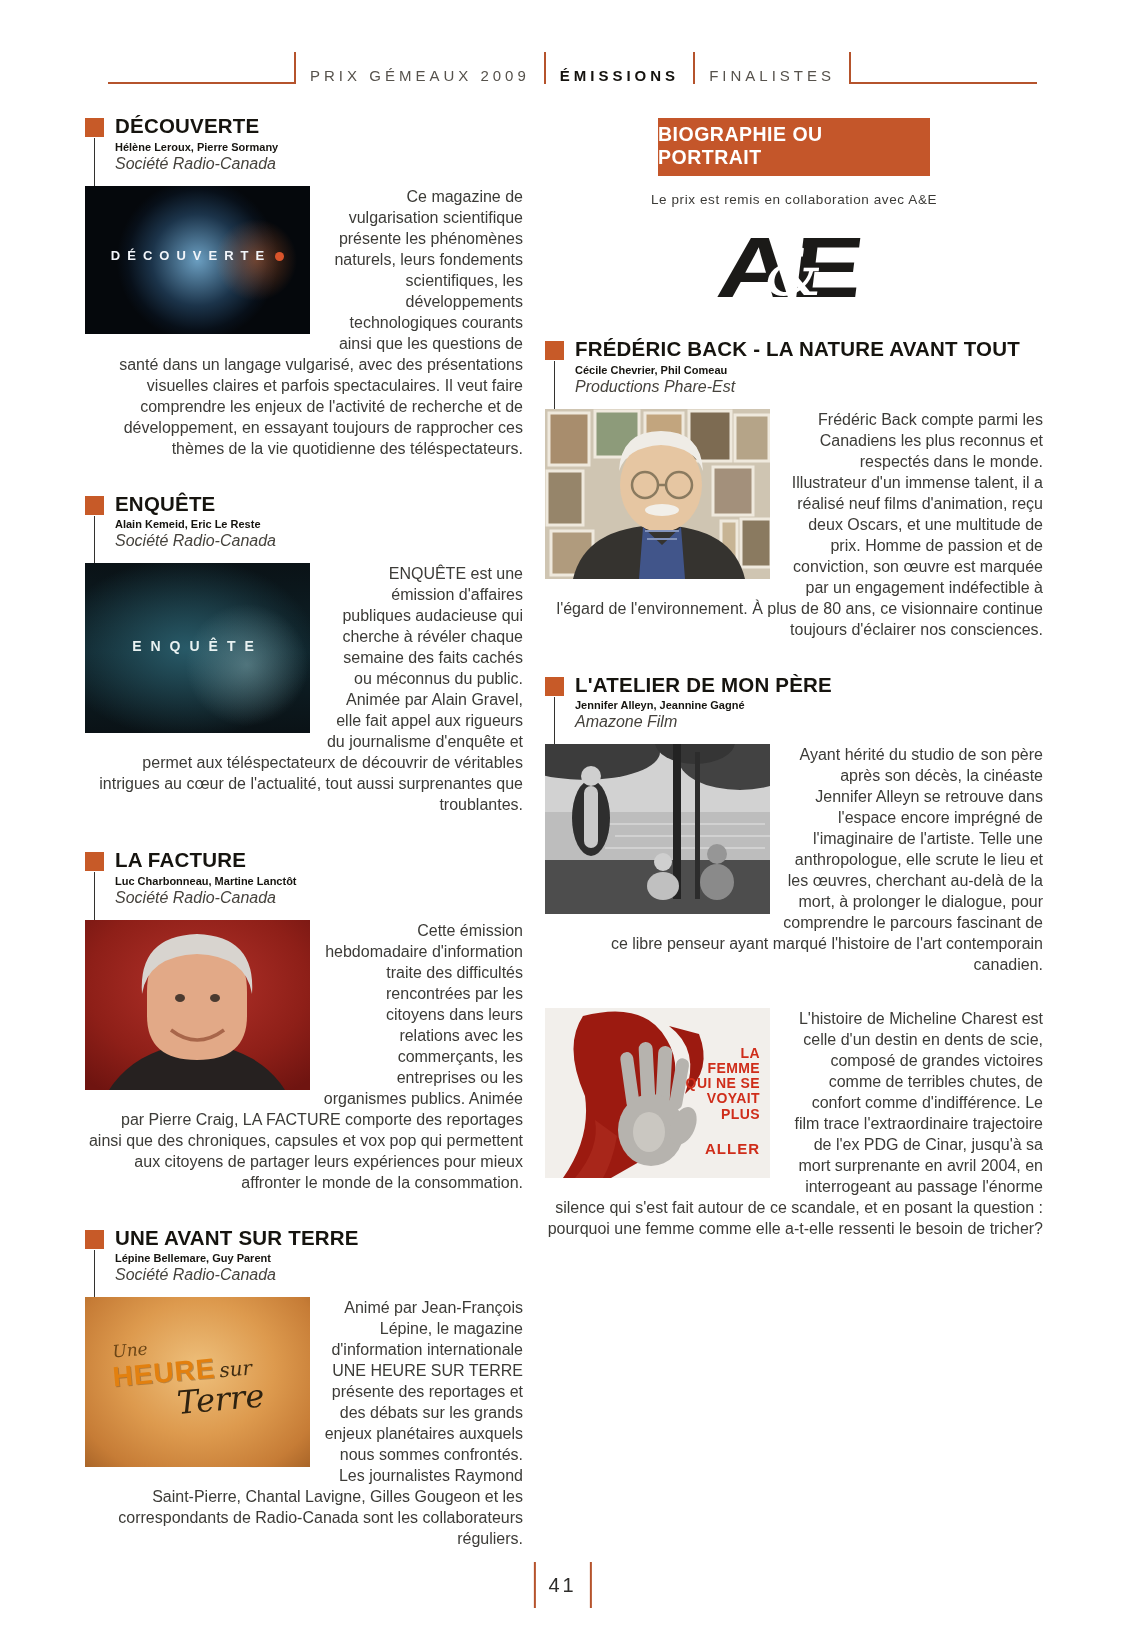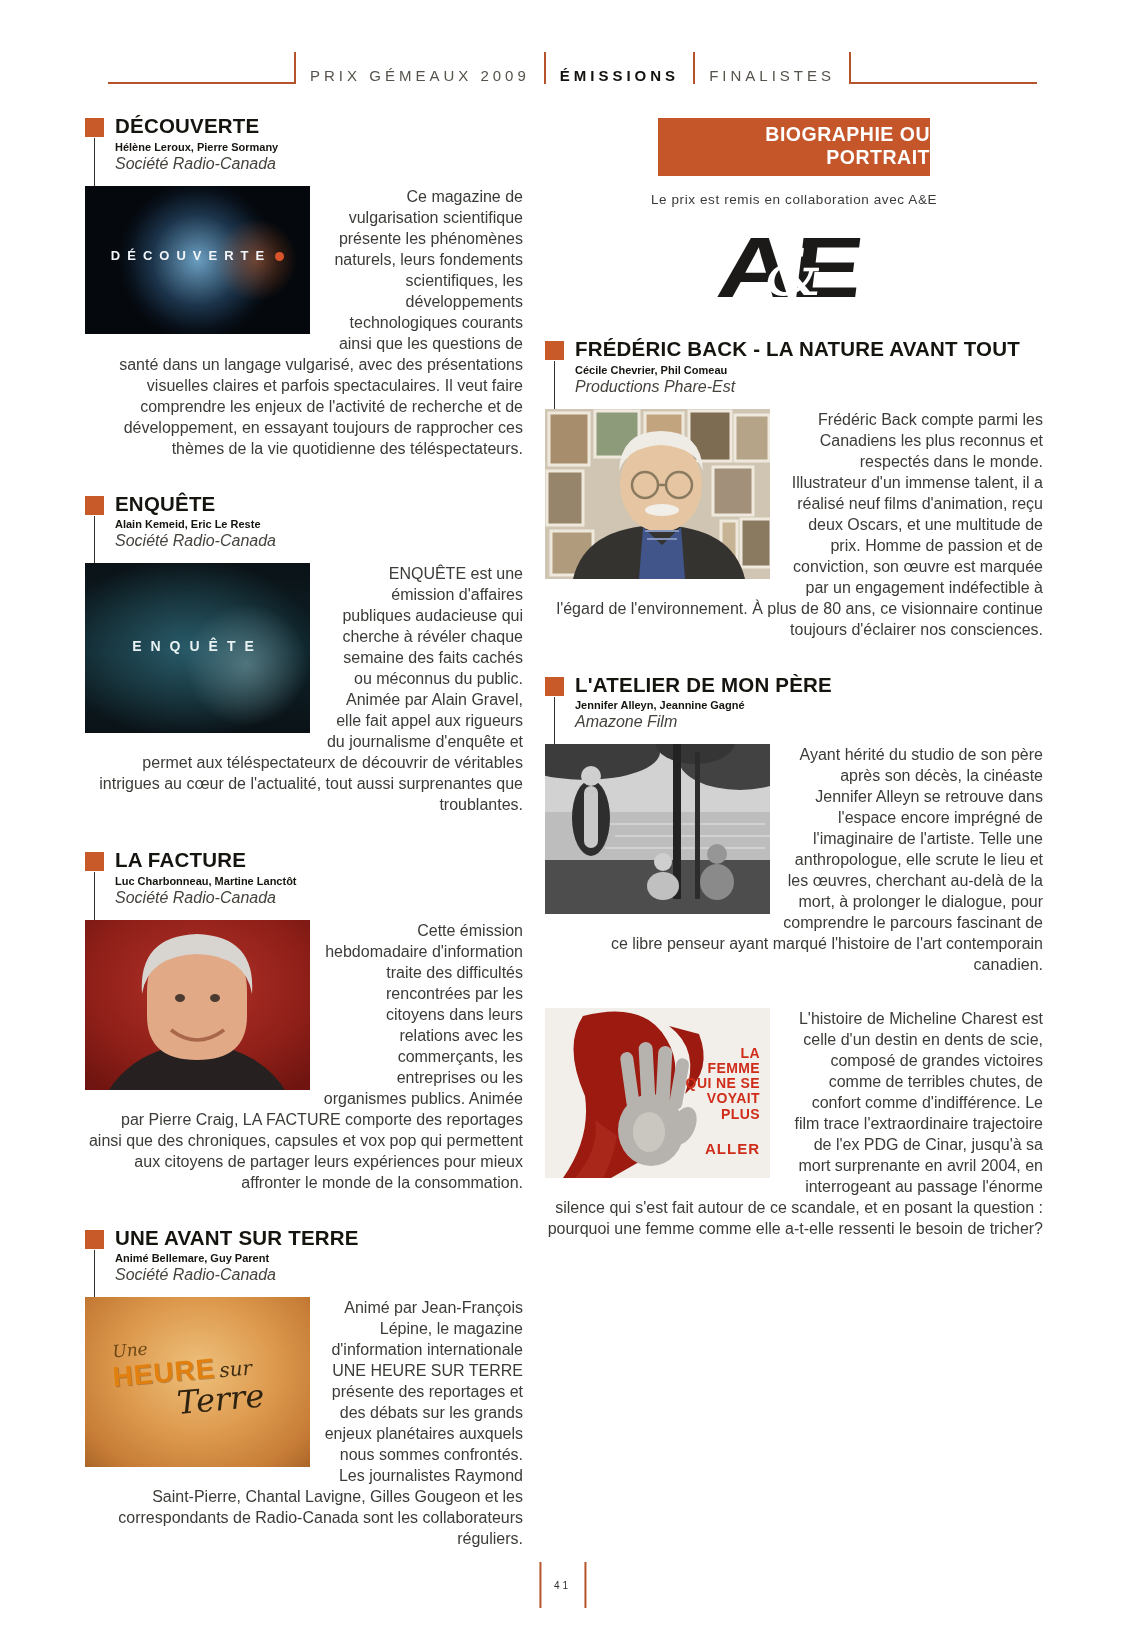--- a/index.html
+++ b/index.html
@@ -68,35 +68,35 @@
 
   .t-femme { background:#fde047; }
   .t-femme .poster-text { position:absolute; right:10px; top:38px; text-align:right;
       white-space:pre-line; font-weight:bold; font-size:14px; line-height:1.08;
       color:#cf2d1a; letter-spacing:.4px; }
   .t-femme .poster-bottom { position:absolute; right:10px; top:132px; text-align:right;
       font-weight:bold; font-size:15px; color:#cf2d1a; letter-spacing:1px; }
 
   
   .banner { margin:4px auto 0; width:272px; background:#c4562a; color:#fff;
-      font-size:19.5px; font-weight:bold; letter-spacing:.5px; text-align:right; padding:5px 0 7px; }
+      font-size:19.5px; font-weight:bold; letter-spacing:.5px; text-align:left; padding:5px 0 7px; }
   .collab-note { margin-top:16px; text-align:center; font-size:13.5px; letter-spacing:.6px; color:#3b3a36; }
   .ae-logo { position:relative; width:160px; height:92px; margin:14px auto 24px; transform:skewX(-7deg); }
   .ae-letter { position:absolute; top:0; font-size:84px; line-height:92px; font-weight:bold;
       color:#1b1a18; transform:scale(1.25,1.02); font-family:"Liberation Sans", sans-serif; }
   .ae-a { left:12px; }
   .ae-e { right:18px; }
   .ae-amp { position:absolute; left:50%; top:12px; transform:translateX(-50%); z-index:2;
       font-family:"DejaVu Serif", serif; font-size:66px; line-height:80px; color:#ffffff; }
 
   
   .footer { position:absolute; top:1562px; left:50%; transform:translateX(-50%);
       display:flex; align-items:center; gap:13px; }
   .f-bar { width:2px; height:46px; background:#b5532c; }
-  .f-num { font-size:10px; color:#2e2d2b; letter-spacing:3px; }
+  .f-num { font-size:20px; color:#2e2d2b; letter-spacing:3px; }
 </style>
 </head>
 <body>
 
 <header class="masthead">
   <span class="rule"></span>
   <span class="m-sep"></span>
   <span class="m-item">PRIX GÉMEAUX 2009</span>
   <span class="m-sep"></span>
   <span class="m-item bold">ÉMISSIONS</span>
@@ -176,21 +176,21 @@
       <p class="desc">Cette émission hebdomadaire d'information traite des difficultés rencontrées par les citoyens dans leurs relations avec les commerçants, les entreprises ou les organismes publics. Animée par Pierre Craig, LA FACTURE comporte des reportages ainsi que des chroniques, capsules et vox pop qui permettent aux citoyens de partager leurs expériences pour mieux affronter le monde de la consommation.</p>
     </div>
   </section>
 
   <section class="entry">
     <div class="connector"></div>
     <div class="entry-head">
       <span class="bullet"></span>
       <div class="head-text">
         <h3 class="title">UNE AVANT SUR TERRE</h3>
-        <p class="authors">Animé Bellemare, Guy Parent</p>
+        <p class="authors">Lépine Bellemare, Guy Parent</p>
         <p class="company">Société Radio-Canada</p>
       </div>
     </div>
     <div class="entry-body">
       <div class="thumb t-heure">
         <div class="logo">
           <span class="w-une">Une</span>
           <span class="w-heure">HEURE</span><span class="w-sur">sur</span>
           <span class="w-terre">Terre</span>
         </div>

